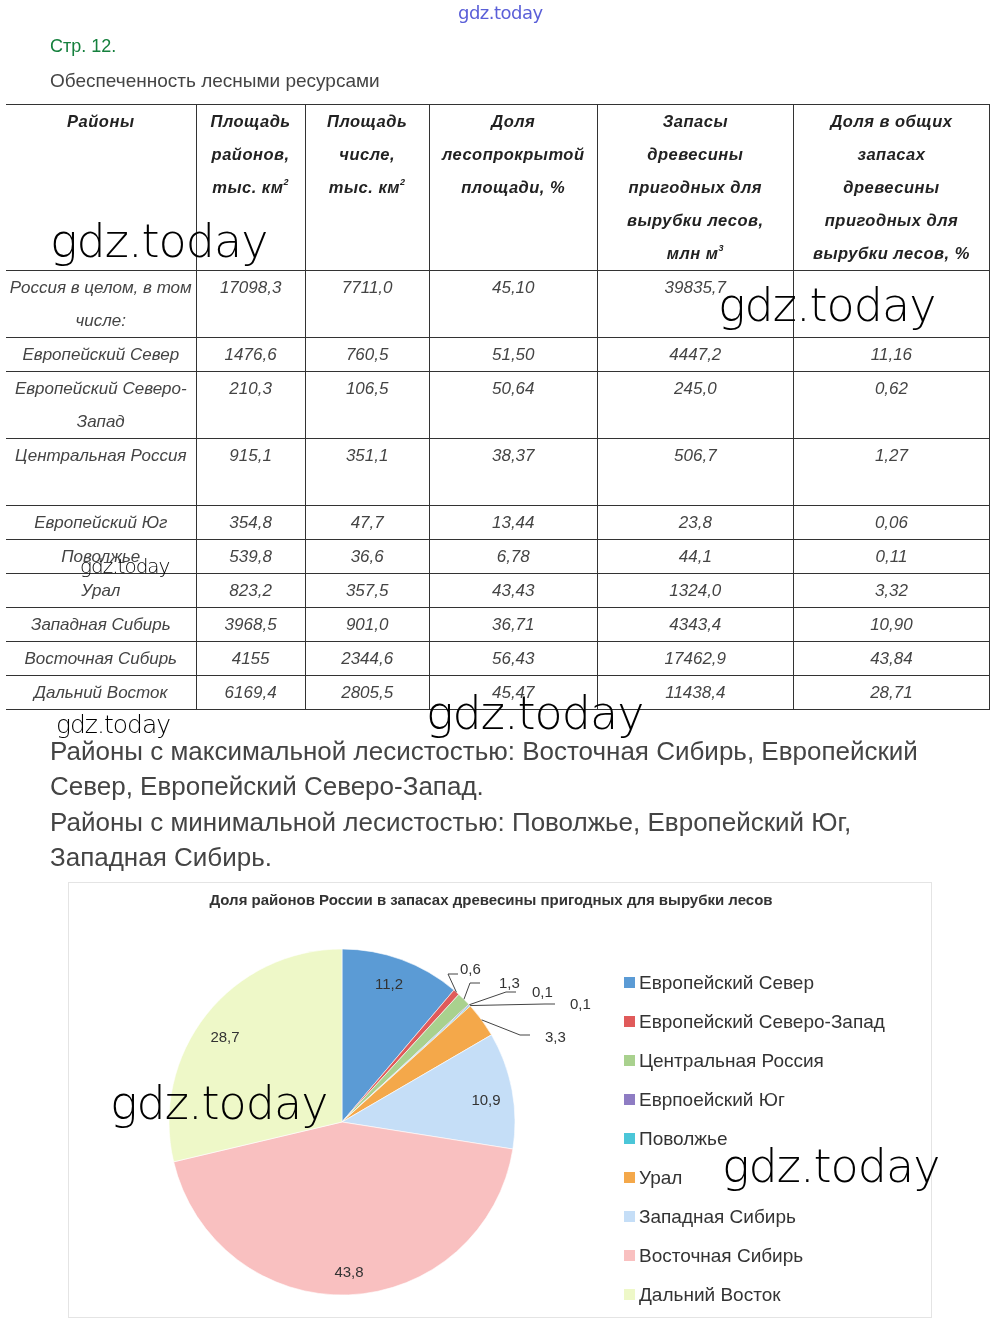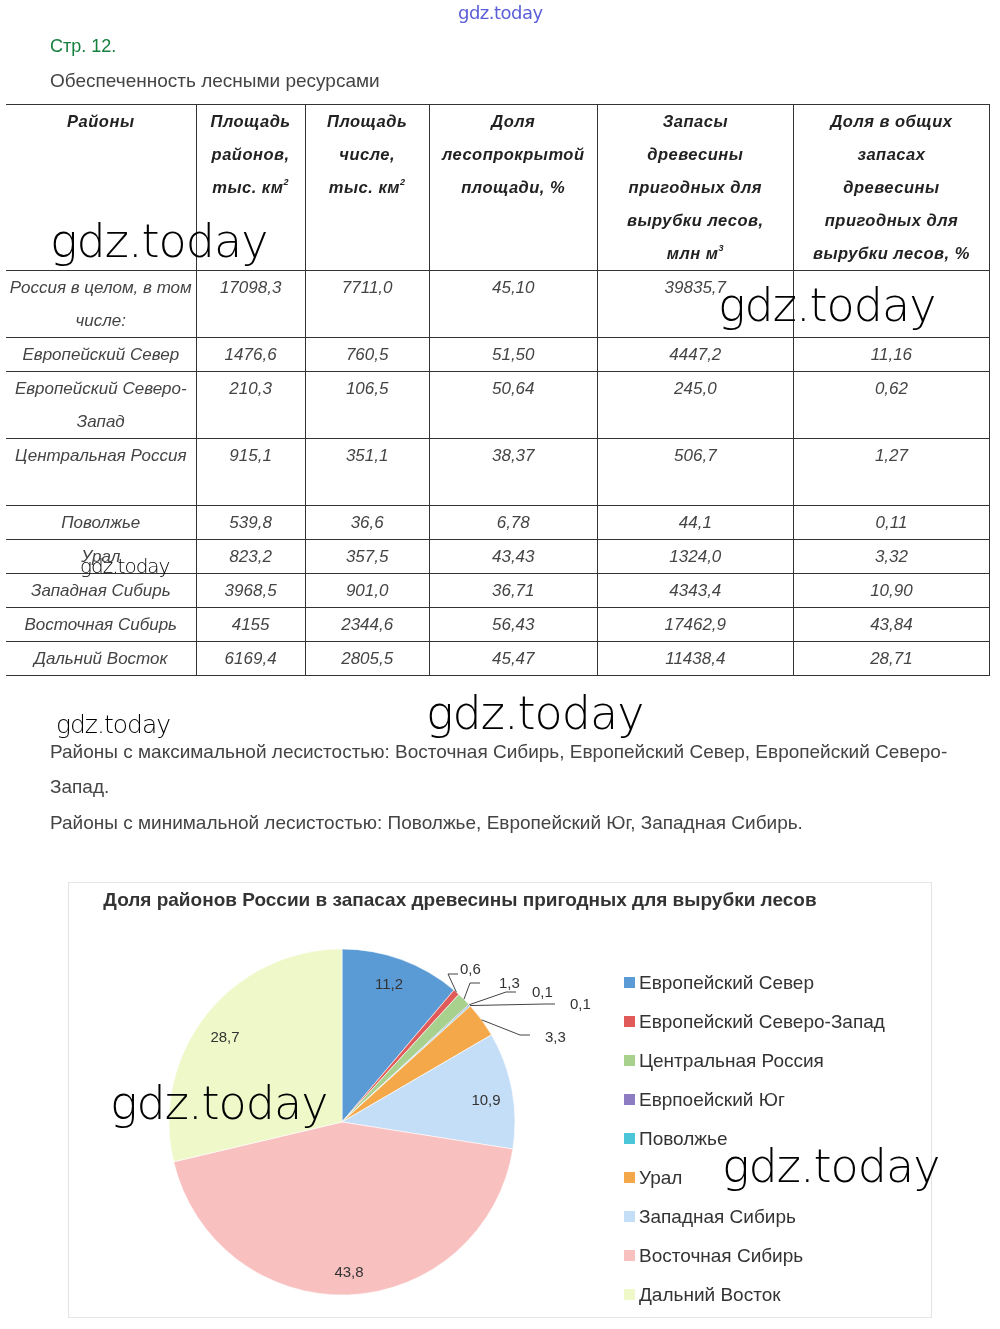--- a/index.html
+++ b/index.html
@@ -25,28 +25,28 @@
   .watermark { position: absolute; font-family: "DejaVu Sans", sans-serif; color: #000;
                font-weight: 200; letter-spacing: -1px; pointer-events: none; line-height: 1; }
   .wm1 { left: 50px; top: 218px; font-size: 46px; }
   .wm2 { left: 718px; top: 282px; font-size: 46px; }
   .wm3 { left: 80px; top: 556px; font-size: 20px; }
   .wm4 { left: 56px; top: 712px; font-size: 25px; }
   .wm5 { left: 426px; top: 690px; font-size: 46px; }
   .wm6 { left: 110px; top: 1080px; font-size: 46px; }
   .wm7 { left: 722px; top: 1143px; font-size: 46px; }
 
-  .conclusion { position: absolute; left: 50px; font-size: 19px; color: #444; line-height: 35px; width: 920px; }
+  .conclusion { position: absolute; left: 50px; font-size: 26px; color: #444; line-height: 35px; width: 920px; }
   .c1 { top: 734px; }
   .c2 { top: 805px; }
 
   .chart-frame { position: absolute; left: 68px; top: 882px; width: 862px; height: 434px;
                  border: 1px solid #e4e4e4; background: #fff; }
-  .chart-title { position: absolute; left: 52px; top: 884px; width: 816px; text-align: center;
-                 font-size: 19px; font-weight: bold; color: #333; line-height: 31px; }
+  .chart-title { position: absolute; left: 83px; top: 884px; width: 816px; text-align: center;
+                 font-size: 15px; font-weight: bold; color: #333; line-height: 31px; }
   svg.pie { position: absolute; left: 0; top: 0; }
   .legend { position: absolute; left: 624px; top: 963px; }
   .legend-item { height: 39px; display: flex; align-items: center; font-size: 19px; color: #333; }
   .swatch { width: 11px; height: 11px; margin-right: 4px; display: inline-block; }
 </style>
 </head>
 <body>
 
 <div class="wm-top">gdz.today</div>
 <div class="page-ref">Стр. 12.</div>
@@ -96,20 +96,28 @@
         <td>245,0</td>
         <td>0,62</td>
       </tr>
       <tr class="tall">
         <td>Центральная Россия</td>
         <td>915,1</td>
         <td>351,1</td>
         <td>38,37</td>
         <td>506,7</td>
         <td>1,27</td>
+      </tr>
+      <tr class="short">
+        <td>Европейский Юг</td>
+        <td>354,8</td>
+        <td>47,7</td>
+        <td>13,44</td>
+        <td>23,8</td>
+        <td>0,06</td>
       </tr>
       <tr class="short">
         <td>Поволжье</td>
         <td>539,8</td>
         <td>36,6</td>
         <td>6,78</td>
         <td>44,1</td>
         <td>0,11</td>
       </tr>
       <tr class="short">

